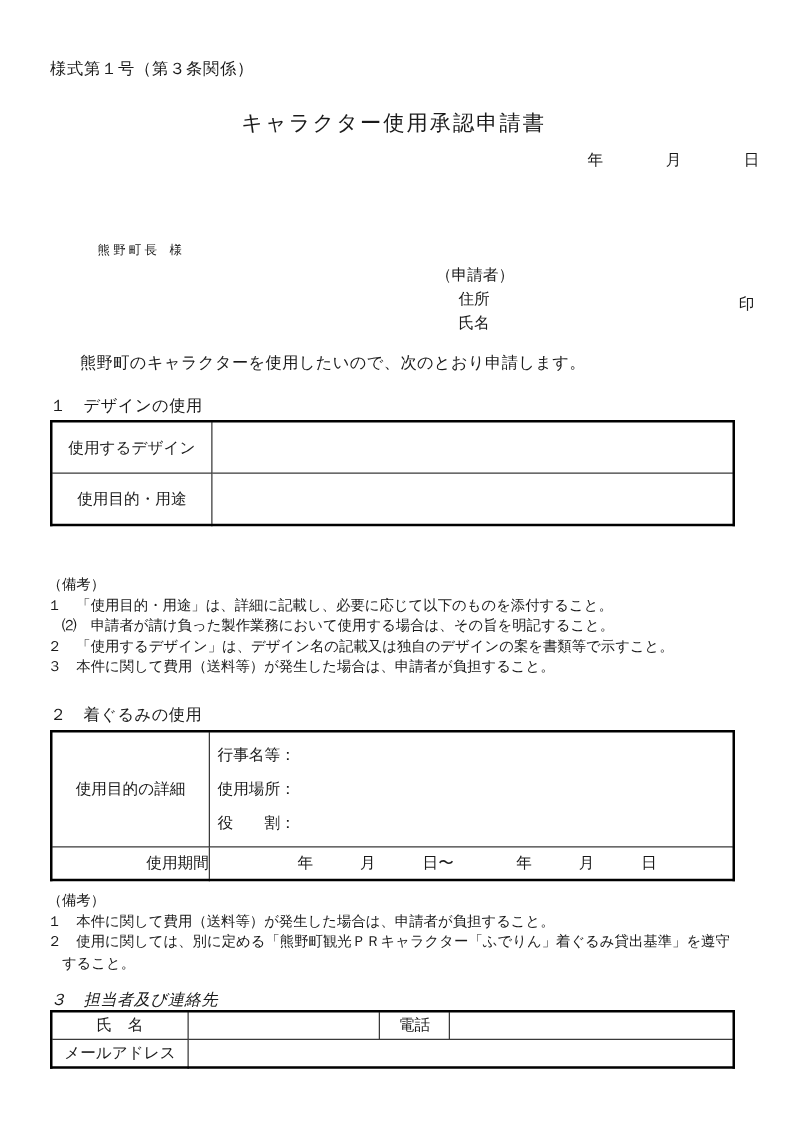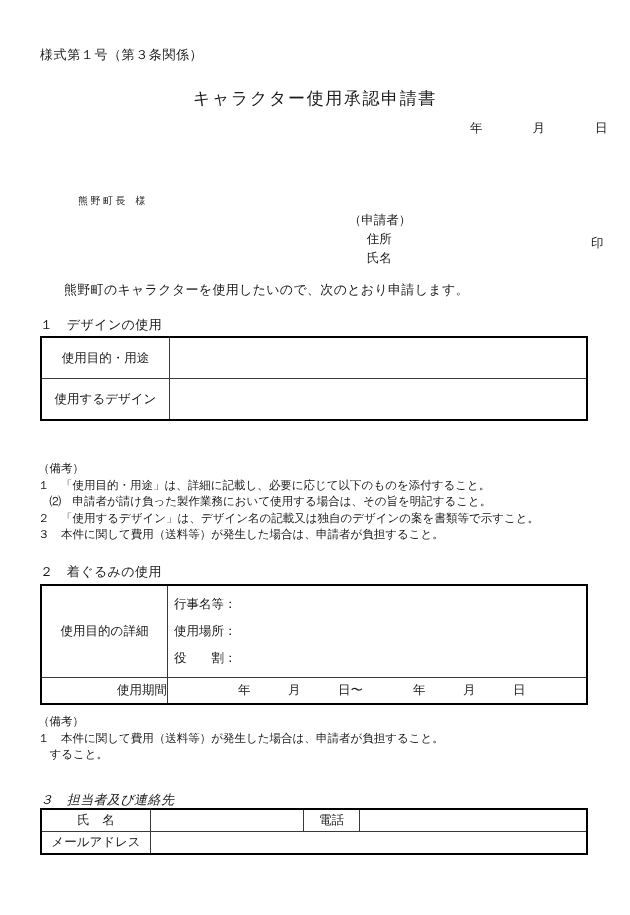--- a/index.html
+++ b/index.html
@@ -122,25 +122,25 @@
     </div>
   </div>
 
   <div class="t" id="statement">熊野町のキャラクターを使用したいので、次のとおり申請します。</div>
 
   <div class="t section-heading" id="section-1-heading">１　デザインの使用</div>
 
   <table class="form-table" id="table-design">
     <tbody>
         <tr>
-      <td class="cell-label lbl">使用目的・用途</td>
+      <td class="cell-label lbl">使用するデザイン</td>
       <td class="cell-blank"></td>
     </tr>
     <tr>
-      <td class="cell-label lbl">使用するデザイン</td>
+      <td class="cell-label lbl">使用目的・用途</td>
       <td class="cell-blank"></td>
     </tr>
   </tbody>
     </table>
 
   <div class="notes" id="notes-design">
     <div class="note-head">（備考）</div>
     <div class="note-item">１　「使用目的・用途」は、詳細に記載し、必要に応じて以下のものを添付すること。</div>
     <div class="note-item">　⑵　申請者が請け負った製作業務において使用する場合は、その旨を明記すること。</div>
     <div class="note-item">２　「使用するデザイン」は、デザイン名の記載又は独自のデザインの案を書類等で示すこと。</div>
@@ -162,20 +162,21 @@
     <tr>
       <td class="cell-label period-label">使用期間</td>
       <td class="period-value">年　　　月　　　日〜　　　　年　　　月　　　日</td>
     </tr>
   </tbody>
     </table>
 
   <div class="notes" id="notes-costume">
     <div class="note-head">（備考）</div>
     <div class="note-item">１　本件に関して費用（送料等）が発生した場合は、申請者が負担すること。</div>
+    <div class="note-item">２　使用に関しては、別に定める「熊野町観光ＰＲキャラクター「ふでりん」着ぐるみ貸出基準」を遵守</div>
     <div class="note-item">　すること。</div>
   </div>
 
   <div class="t section-heading" id="section-3-heading">３　担当者及び連絡先</div>
 
   <table class="form-table" id="table-contact">
     <tbody>
         <tr>
       <td class="cell-label lbl">氏　名</td>
       <td class="cell-blank val-name"></td>

